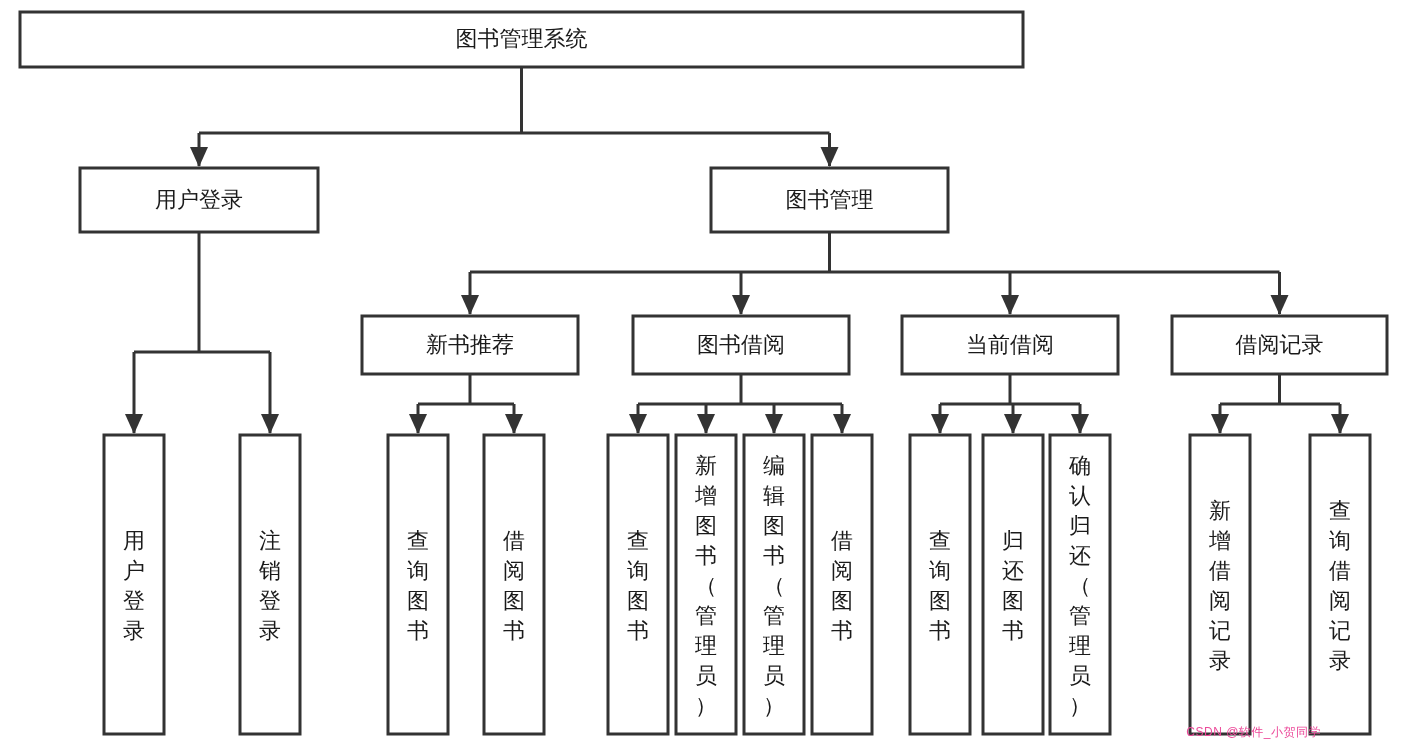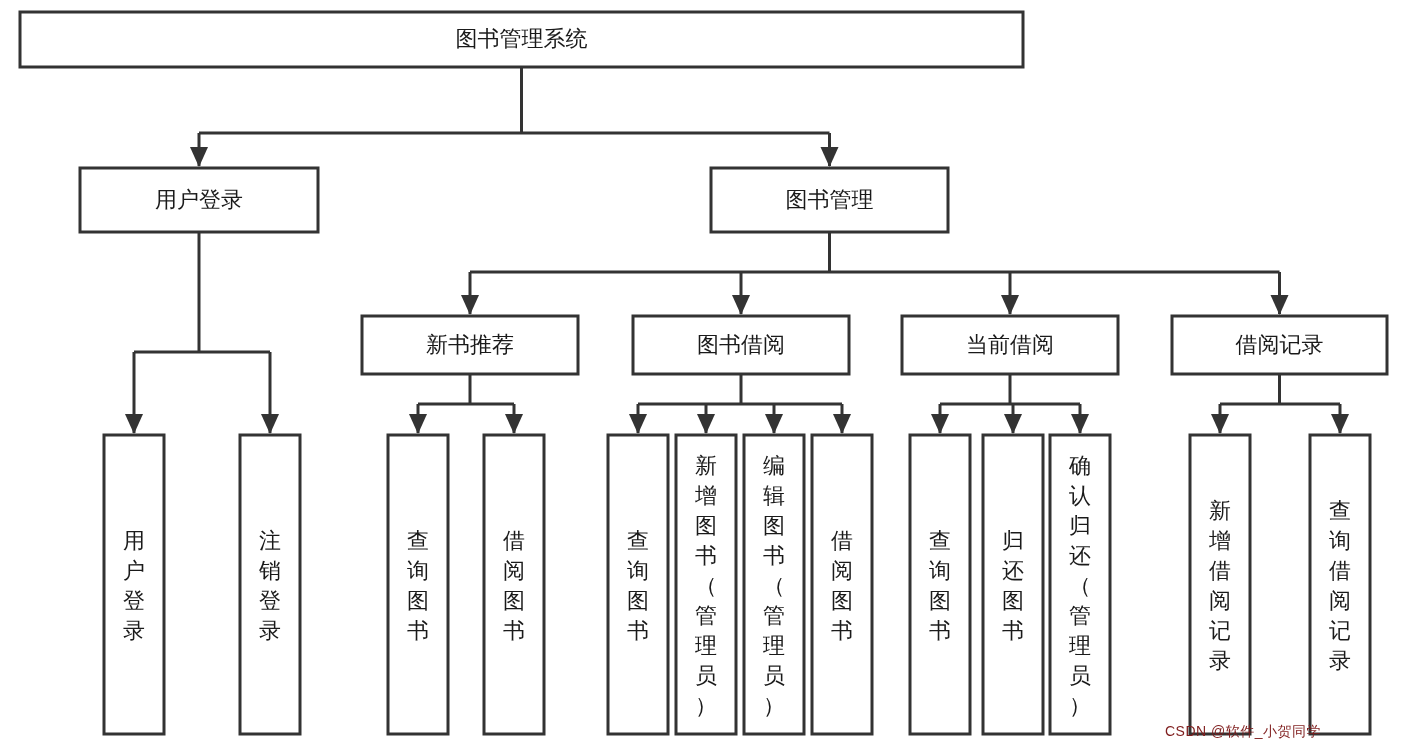--- a/index.html
+++ b/index.html
@@ -52,22 +52,22 @@
     font-family: "Liberation Sans", "DejaVu Sans", sans-serif;
     font-size: 22px;
     fill: #1a1a1a;
     text-anchor: middle;
   }
   .watermark-text {
     position: absolute;
     right: 14px;
     bottom: 6px;
     font-family: "Liberation Sans", "DejaVu Sans", sans-serif;
-    font-size: 14px;
-    color: #7f1d1d;
+    font-size: 12px;
+    color: #ec4899;
     letter-spacing: 0.5px;
     white-space: nowrap;
     pointer-events: none;
   }
 </style>
 </head>
 <body>
 
 <div id="diagram-root">
   <svg id="diagram-svg" viewBox="0 0 1405 747" xmlns="http://www.w3.org/2000/svg">

